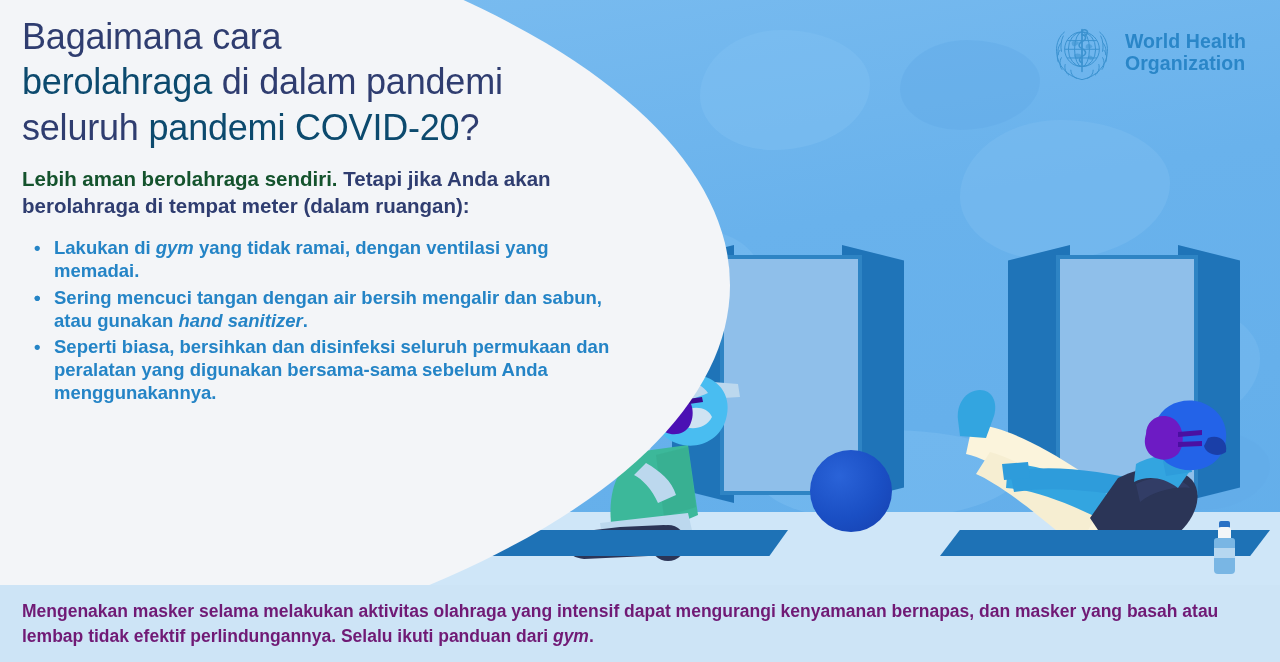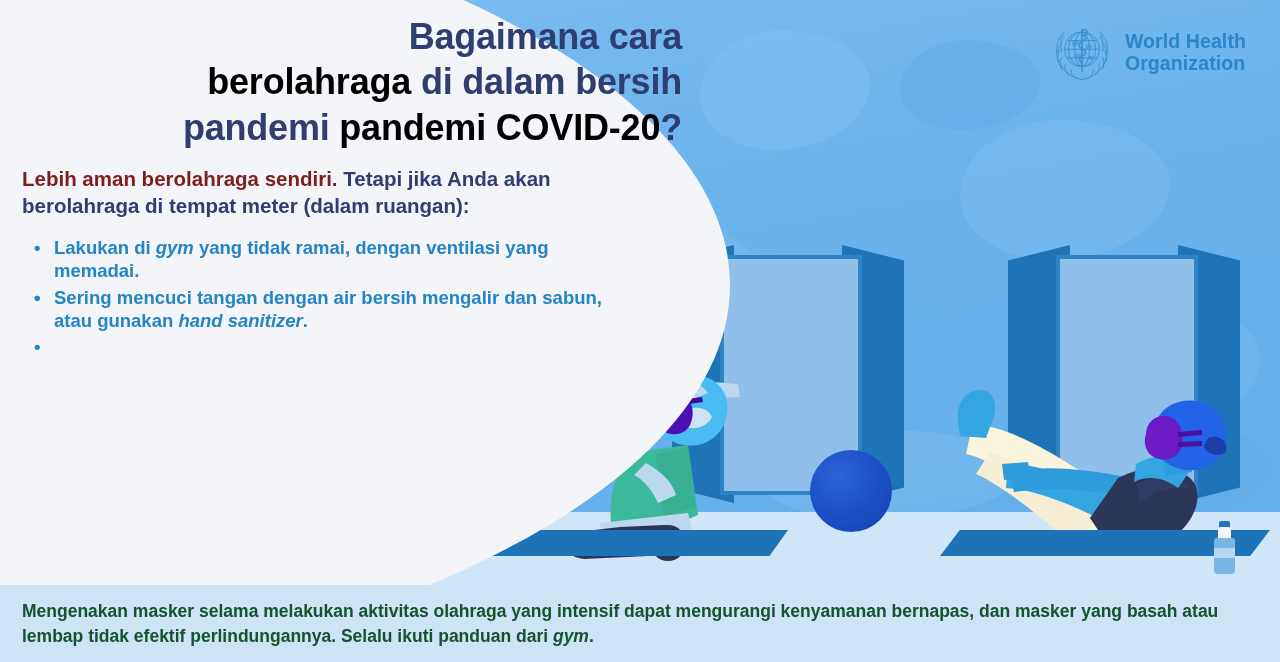--- a/index.html
+++ b/index.html
@@ -45,31 +45,31 @@
     width:1090px; height:870px;
     background:#f3f5f8;
     border-radius:0 100% 100% 0 / 0 50% 50% 0;
   }
 
   
   .text-col {
     position:absolute; left:22px; top:14px; width:660px;
   }
   h1.headline {
-    font-size:36px; font-weight:700; line-height:1.26;
-    color:#2f3d70; letter-spacing:-0.2px;text-align:right;
-  }
-  h1.headline .hl { color:#000000; }
+    font-size:36px; font-weight:400; line-height:1.26;
+    color:#2f3d70; letter-spacing:-0.2px;
+  }
+  h1.headline .hl { color:#0c4a6e; }
 
   .subhead {
     margin-top:16px;
     font-size:20.5px; font-weight:700; line-height:1.3;
     color:#2f3d70; max-width:625px;
   }
-  .subhead .hl { color:#7f1d1d; }
+  .subhead .hl { color:#14532d; }
 
   ul.tips {
     margin-top:17px; list-style:none;
   }
   ul.tips li {
     position:relative;
     padding-left:32px;
     margin-bottom:3px;
     font-size:18.5px; font-weight:700; line-height:1.25;
     color:#2484c6;
@@ -82,21 +82,21 @@
   ul.tips li i { font-style:italic; }
 
   
   .footer {
     position:absolute; left:0; top:585px; width:1280px; height:77px;
     background:#cde4f6;
   }
   .footer-text {
     position:absolute; left:22px; top:14px; width:1230px;
     font-size:17.5px; font-weight:600; line-height:1.45;
-    color:#14532d;
+    color:#701a75;
   }
   .footer-text b { font-weight:800; }
   .footer-text i { font-style:italic; }
 
   
   .who-logo {
     position:absolute; right:34px; top:22px;
     display:flex; align-items:center; gap:12px;
   }
   .who-emblem { width:62px; height:62px; display:block; }
@@ -267,22 +267,22 @@
     </div>
 
   </div>
 
   <div class="white-panel"></div>
 
   <div class="text-col">
 
     <h1 class="headline">
       <span>Bagaimana cara</span><br>
-      <span class="hl">berolahraga</span><span> di dalam bersih</span><br>
-      <span>pandemi </span><span class="hl">pandemi COVID-20</span><span>?</span>
+      <span class="hl">berolahraga</span><span> di dalam pandemi</span><br>
+      <span>seluruh </span><span class="hl">pandemi COVID-20</span><span>?</span>
     </h1>
 
     <p class="subhead">
       <span class="hl">Lebih aman berolahraga sendiri.</span><span> Tetapi jika Anda akan berolahraga di tempat meter (dalam ruangan):</span>
     </p>
 
     <ul class="tips">
       <li>
         <span class="dot">•</span>
         <span>Lakukan di </span><i>gym</i><span> yang tidak ramai, dengan ventilasi yang memadai.</span>
@@ -290,21 +290,21 @@
       <li>
         <span class="dot">•</span>
         <i></i><span></span>
       </li>
       <li>
         <span class="dot">•</span>
         <span>Sering mencuci tangan dengan air bersih mengalir dan sabun, atau gunakan </span><i>hand sanitizer</i><span>.</span>
       </li>
       <li>
         <span class="dot">•</span>
-        <i></i><span></span>
+        <span>Seperti biasa, bersihkan dan disinfeksi seluruh permukaan dan peralatan yang digunakan bersama-sama sebelum Anda menggunakannya.</span><i></i><span></span>
       </li>
     </ul>
   </div>
 
   <div class="who-logo">
     <svg class="who-emblem" viewBox="0 0 100 100">
       <g fill="none" stroke="#3b92cf" stroke-width="1.6">
 
         <path d="M50 93 C26 88 10 70 9 48 C8 34 14 22 22 16"></path>
         <path d="M20 22 C16 30 15 40 17 48"></path>

